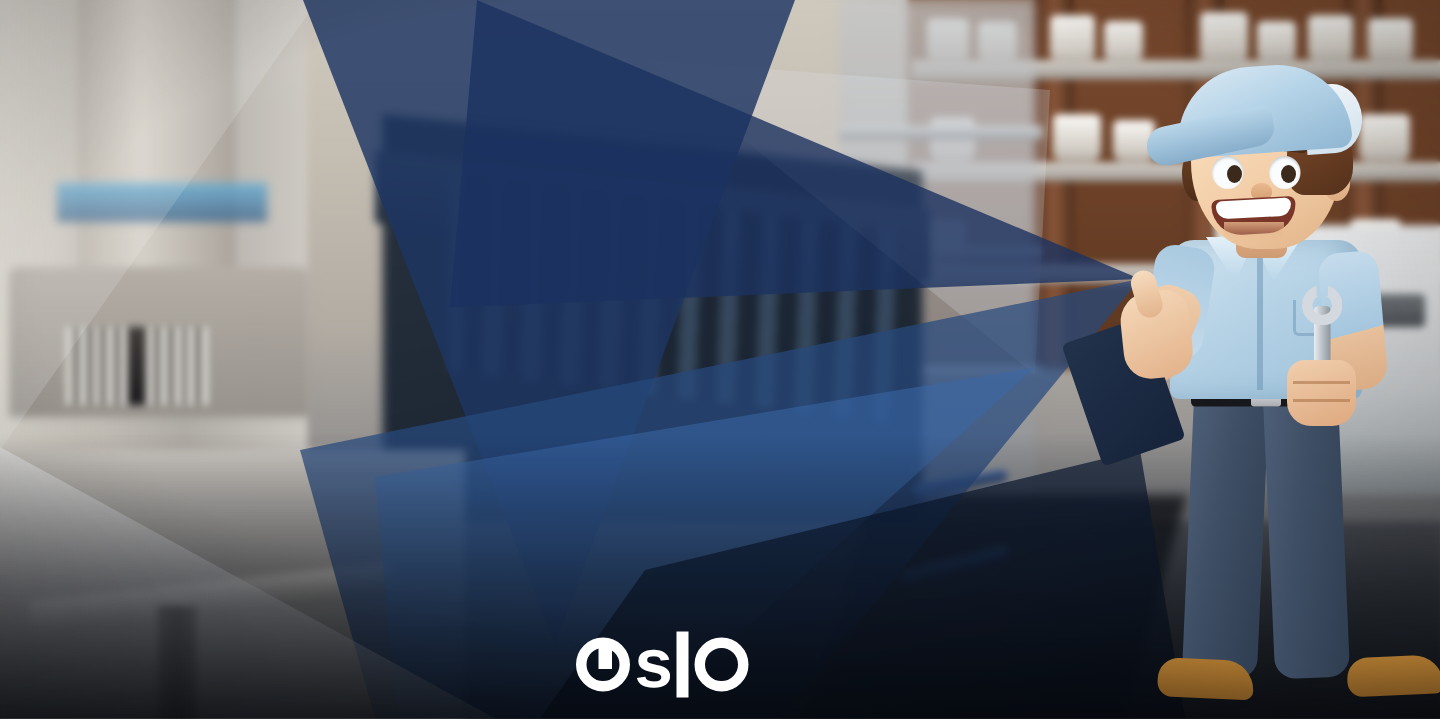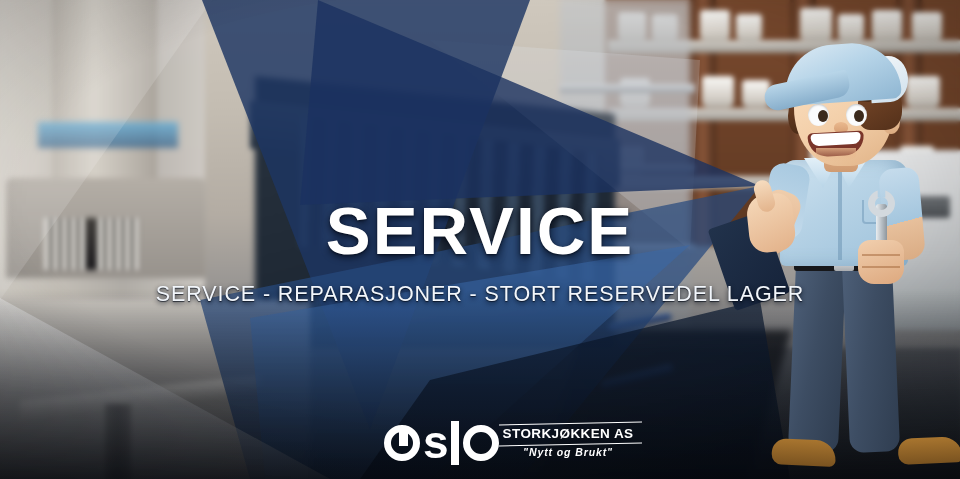--- a/index.html
+++ b/index.html
@@ -650,31 +650,23 @@
     <div class="m m-nose"></div>
     <div class="m m-mouth">
       <div class="m-teeth"></div>
     </div>
     <div class="m m-chin"></div>
     <div class="m m-cap-back"></div>
     <div class="m m-cap"></div>
     <div class="m m-cap-brim"></div>
   </div>
 
-  <div class="text-block">
-    <h1 class="headline">SERVICE</h1>
-    <p class="subline">SERVICE - REPARASJONER - STORT RESERVEDEL LAGER</p>
-  </div>
 
   <div class="logo">
     <div class="logo-word">
       <span class="logo-o1"></span>
       <span class="logo-s">s</span>
       <span class="logo-l"></span>
       <span class="logo-o2"></span>
     </div>
-    <div class="logo-text">
-      <span class="logo-company">STORKJØKKEN AS</span>
-      <span class="logo-tagline">"Nytt og Brukt"</span>
-    </div>
   </div>
 
 </div>
 
 </body></html>

